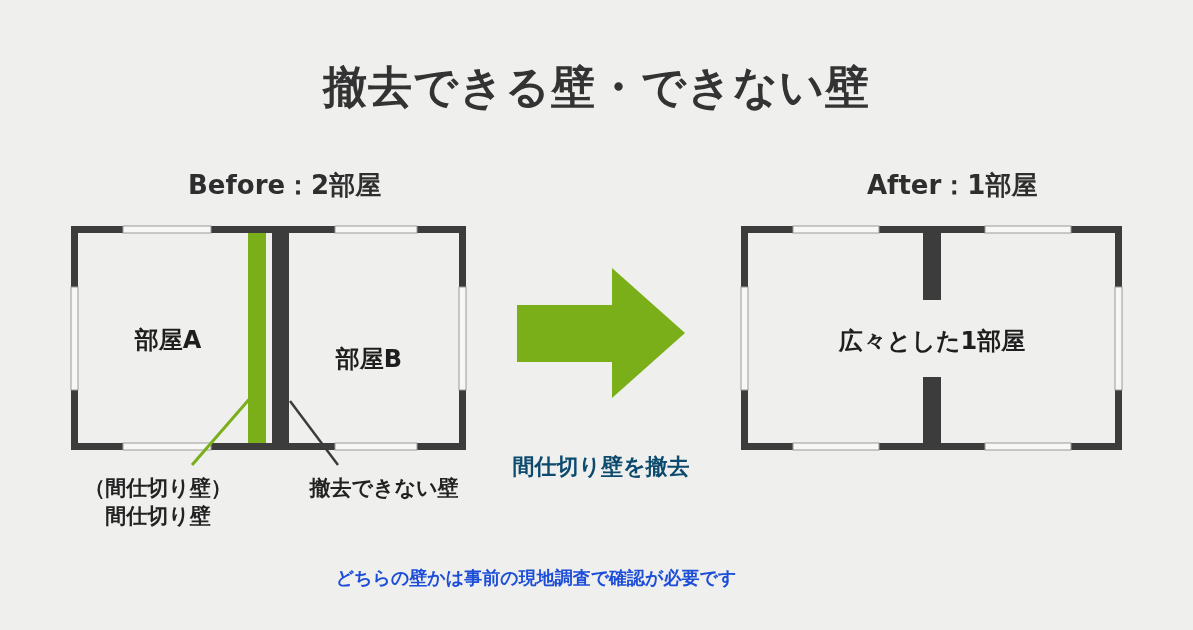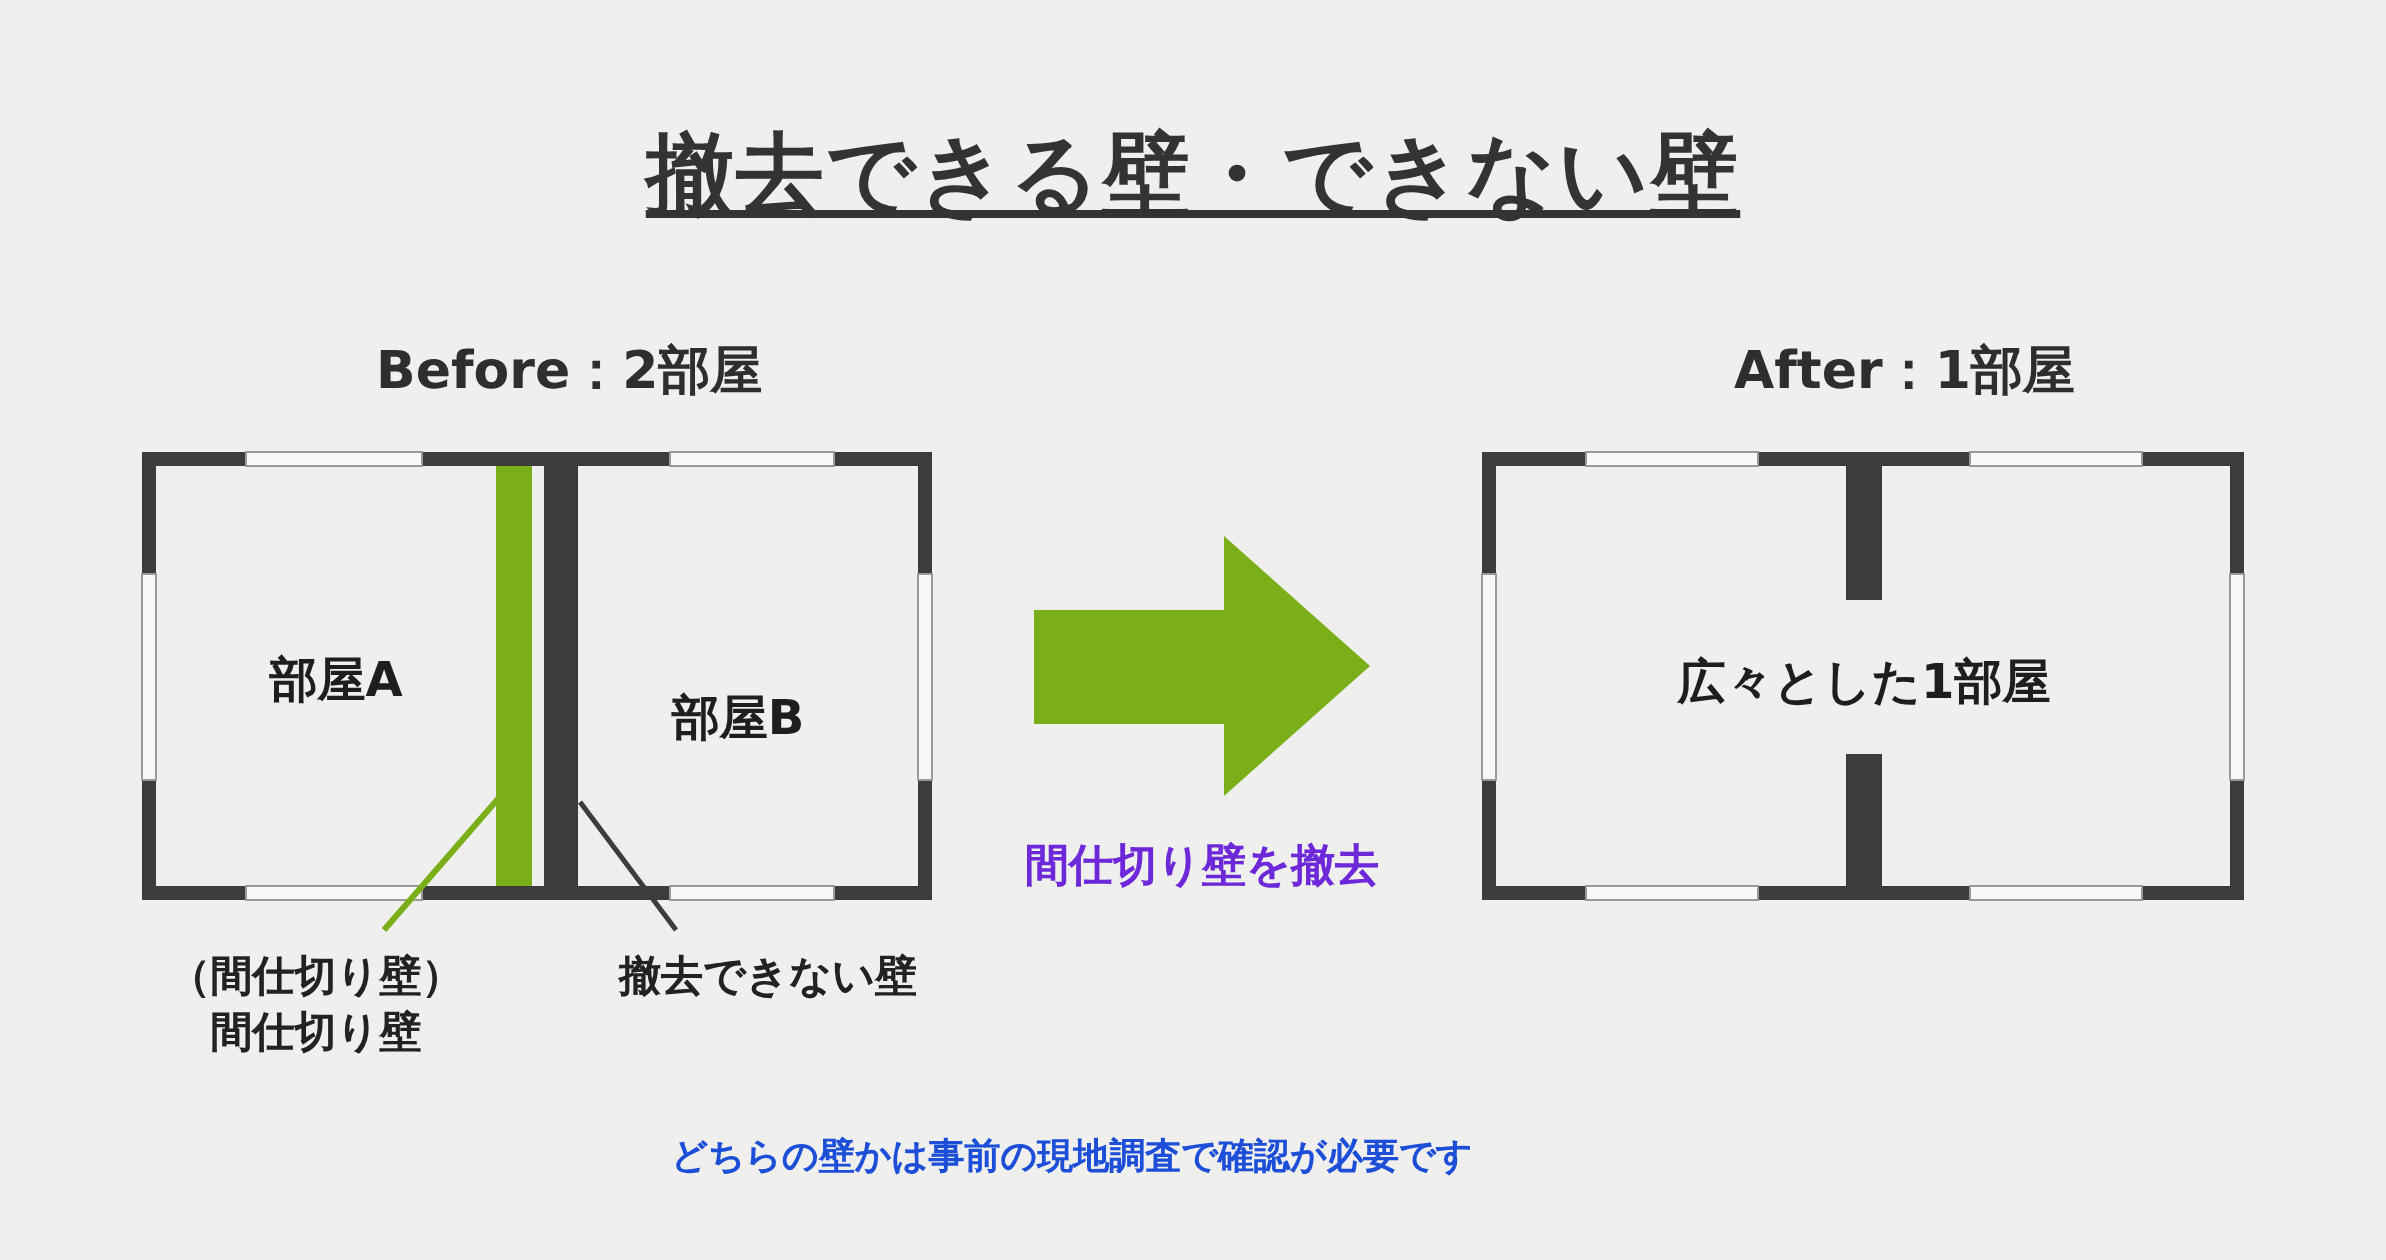--- a/index.html
+++ b/index.html
@@ -3,26 +3,26 @@
 <meta charset="utf-8">
 <style>
   html, body { margin:0; padding:0; }
   body {
     width:1193px; height:630px; background:#efefed; position:relative; overflow:hidden;
     font-family:"DejaVu Sans", "Liberation Sans", sans-serif; color:#2b2b2b;
   }
   .abs { position:absolute; }
   .title {
     left:0; top:58px; width:1193px; text-align:center;
-    font-size:44px; font-weight:bold; color:#333; letter-spacing:1px;text-decoration:underline;
+    font-size:44px; font-weight:bold; color:#333; letter-spacing:1px;
   }
   .subtitle { font-size:26px; font-weight:bold; color:#2e2e2e; white-space:nowrap;margin-left:45px; }
   .room-label { font-size:24px; font-weight:bold; color:#1e1e1e; white-space:nowrap; transform:translate(-50%,-50%); }
   .caption { font-size:21px; font-weight:bold; color:#222; text-align:center; line-height:28px; white-space:nowrap; transform:translateX(-50%); }
-  .arrow-caption { font-size:22px; font-weight:bold; color:#6d28d9; white-space:nowrap; transform:translateX(-50%); }
+  .arrow-caption { font-size:22px; font-weight:bold; color:#0c4a6e; white-space:nowrap; transform:translateX(-50%);margin-top:34px; }
   .footer { left:0; width:1072px; top:566px; text-align:center; font-size:18px; font-weight:bold; color:#1d4ed8; }
   svg { position:absolute; left:0; top:0; }
 </style>
 </head>
 <body>
 
 <div class="abs title">撤去できる壁・できない壁</div>
 
 <div class="abs subtitle" style="left:143px; top:168px;">Before：2部屋</div>
 <div class="abs subtitle" style="left:822px; top:168px;">After：1部屋</div>

